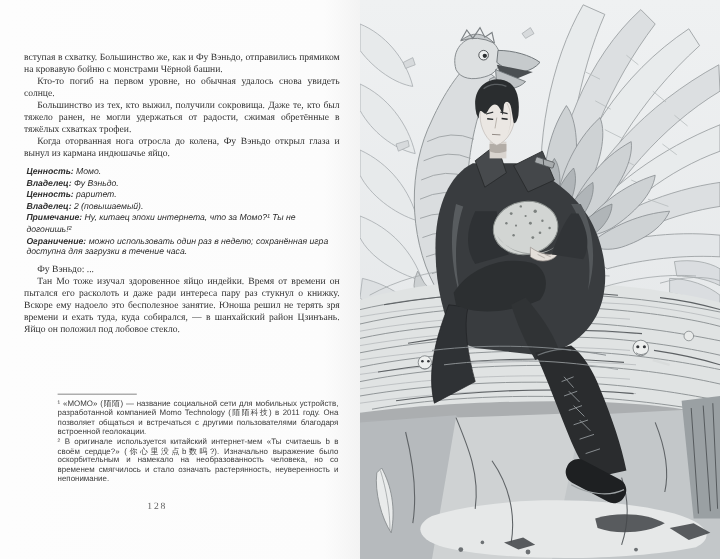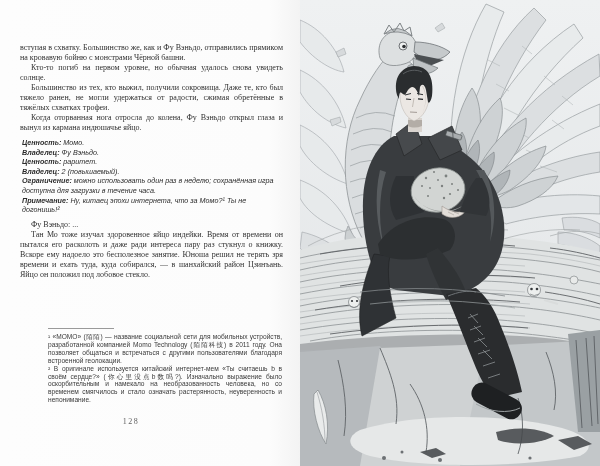--- a/index.html
+++ b/index.html
@@ -52,22 +52,22 @@
       <p>вступая в схватку. Большинство же, как и Фу Вэньдо, отправились прямиком на кровавую бойню с монстрами Чёрной башни.</p>
       <p class="indent">Кто-то погиб на первом уровне, но обычная удалось снова увидеть солнце.</p>
       <p class="indent">Большинство из тех, кто выжил, получили сокровища. Даже те, кто был тяжело ранен, не могли удержаться от радости, сжимая обретённые в тяжёлых схватках трофеи.</p>
       <p class="indent">Когда оторванная нога отросла до колена, Фу Вэньдо открыл глаза и вынул из кармана индюшачье яйцо.</p>
 
       <div class="artifact">
         <div class="art-line"><b>Ценность:</b><span> Момо.</span></div>
         <div class="art-line"><b>Владелец:</b><span> Фу Вэньдо.</span></div>
         <div class="art-line"><b>Ценность:</b><span> раритет.</span></div>
         <div class="art-line"><b>Владелец:</b><span> 2 (повышаемый).</span></div>
+        <div class="art-line"><b>Примечание:</b><span> Ну, китаец эпохи интернета, что за Момо?¹ Ты не догонишь!²</span></div>
         <div class="art-line"><b>Ограничение:</b><span> можно использовать один раз в неделю; сохранённая игра доступна для загрузки в течение часа.</span></div>
-        <div class="art-line"><b>Примечание:</b><span> Ну, китаец эпохи интернета, что за Момо?¹ Ты не догонишь!²</span></div>
       </div>
 
       <p class="indent">Фу Вэньдо: ...</p>
       <p class="indent">Тан Мо тоже изучал здоровенное яйцо индейки. Время от времени он пытался его расколоть и даже ради интереса пару раз стукнул о книжку. Вскоре ему надоело это бесполезное занятие. Юноша решил не терять зря времени и ехать туда, куда собирался, — в шанхайский район Цзинъань. Яйцо он положил под лобовое стекло.</p>
     </div>
 
     <div class="footnotes">
       <div class="footnote-rule"></div>
       <p>¹ «MOMO» (陌陌) — название социальной сети для мобильных устройств, разработанной компанией Momo Technology (陌陌科技) в 2011 году. Она позволяет общаться и встречаться с другими пользователями благодаря встроенной геолокации.</p>
       <p>² В оригинале используется китайский интернет-мем «Ты считаешь b в своём сердце?» (你心里没点b数吗?). Изначально выражение было оскорбительным и намекало на необразованность человека, но со временем смягчилось и стало означать растерянность, неуверенность и непонимание.</p>

